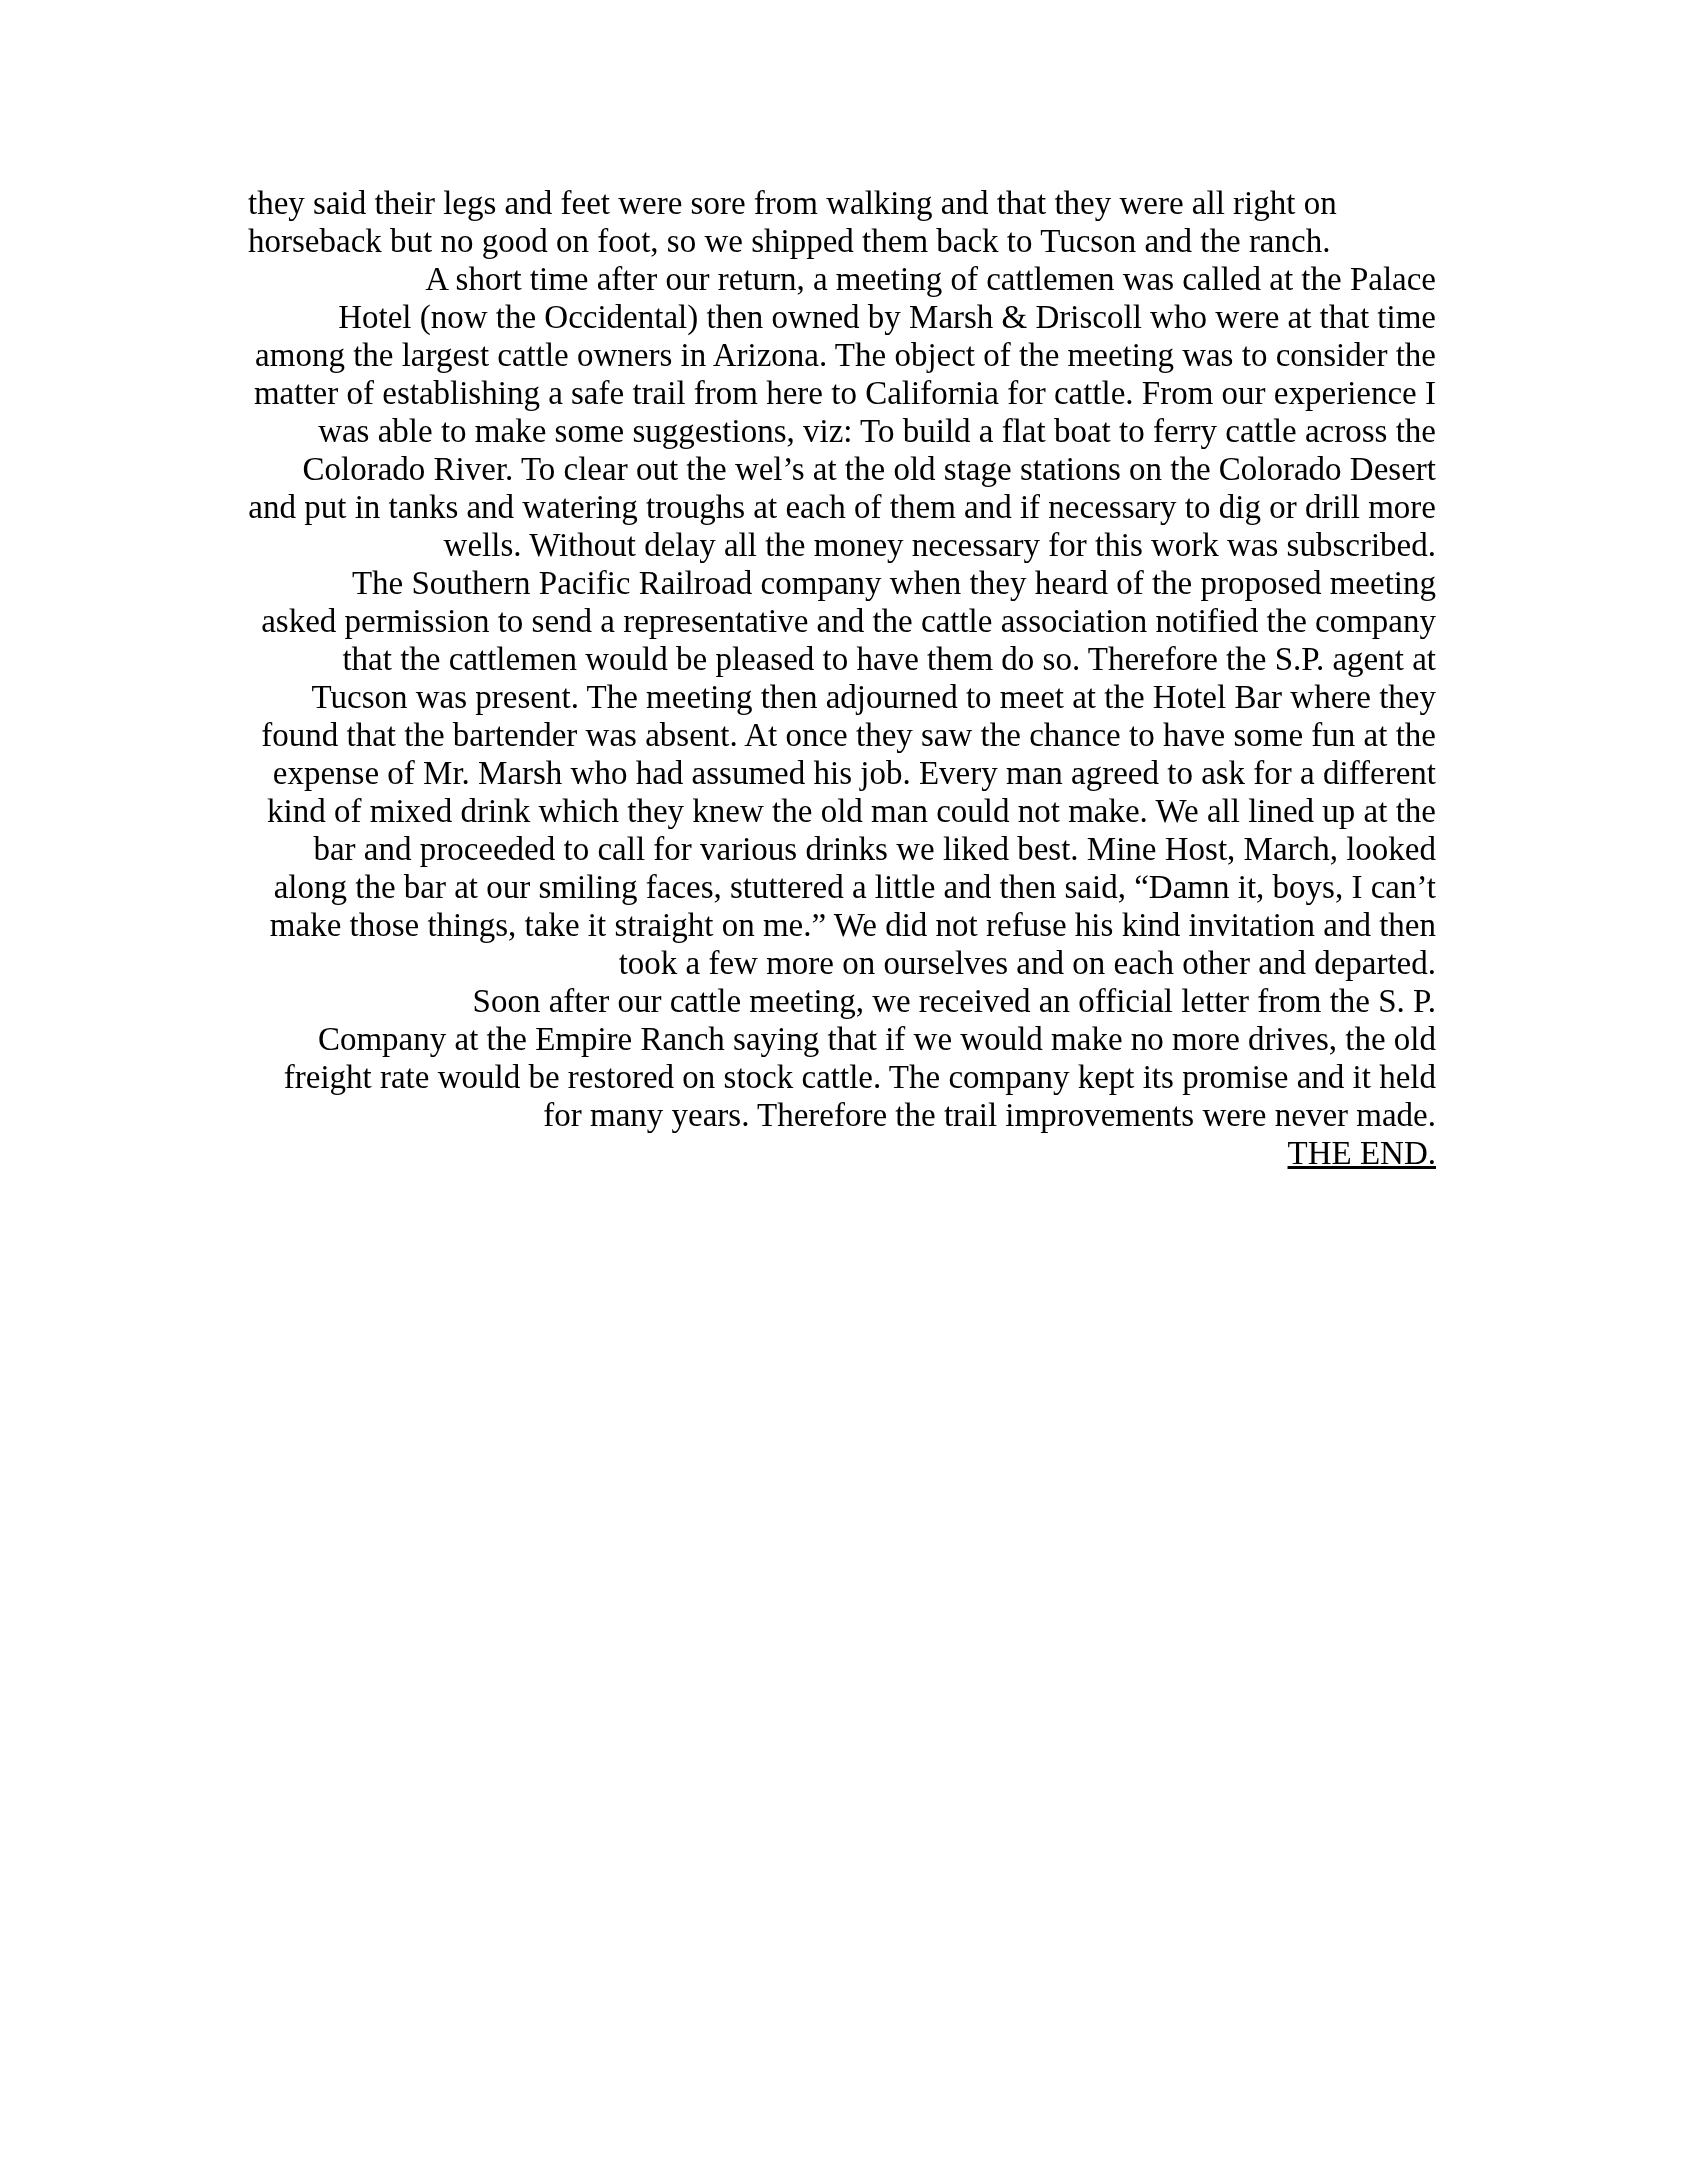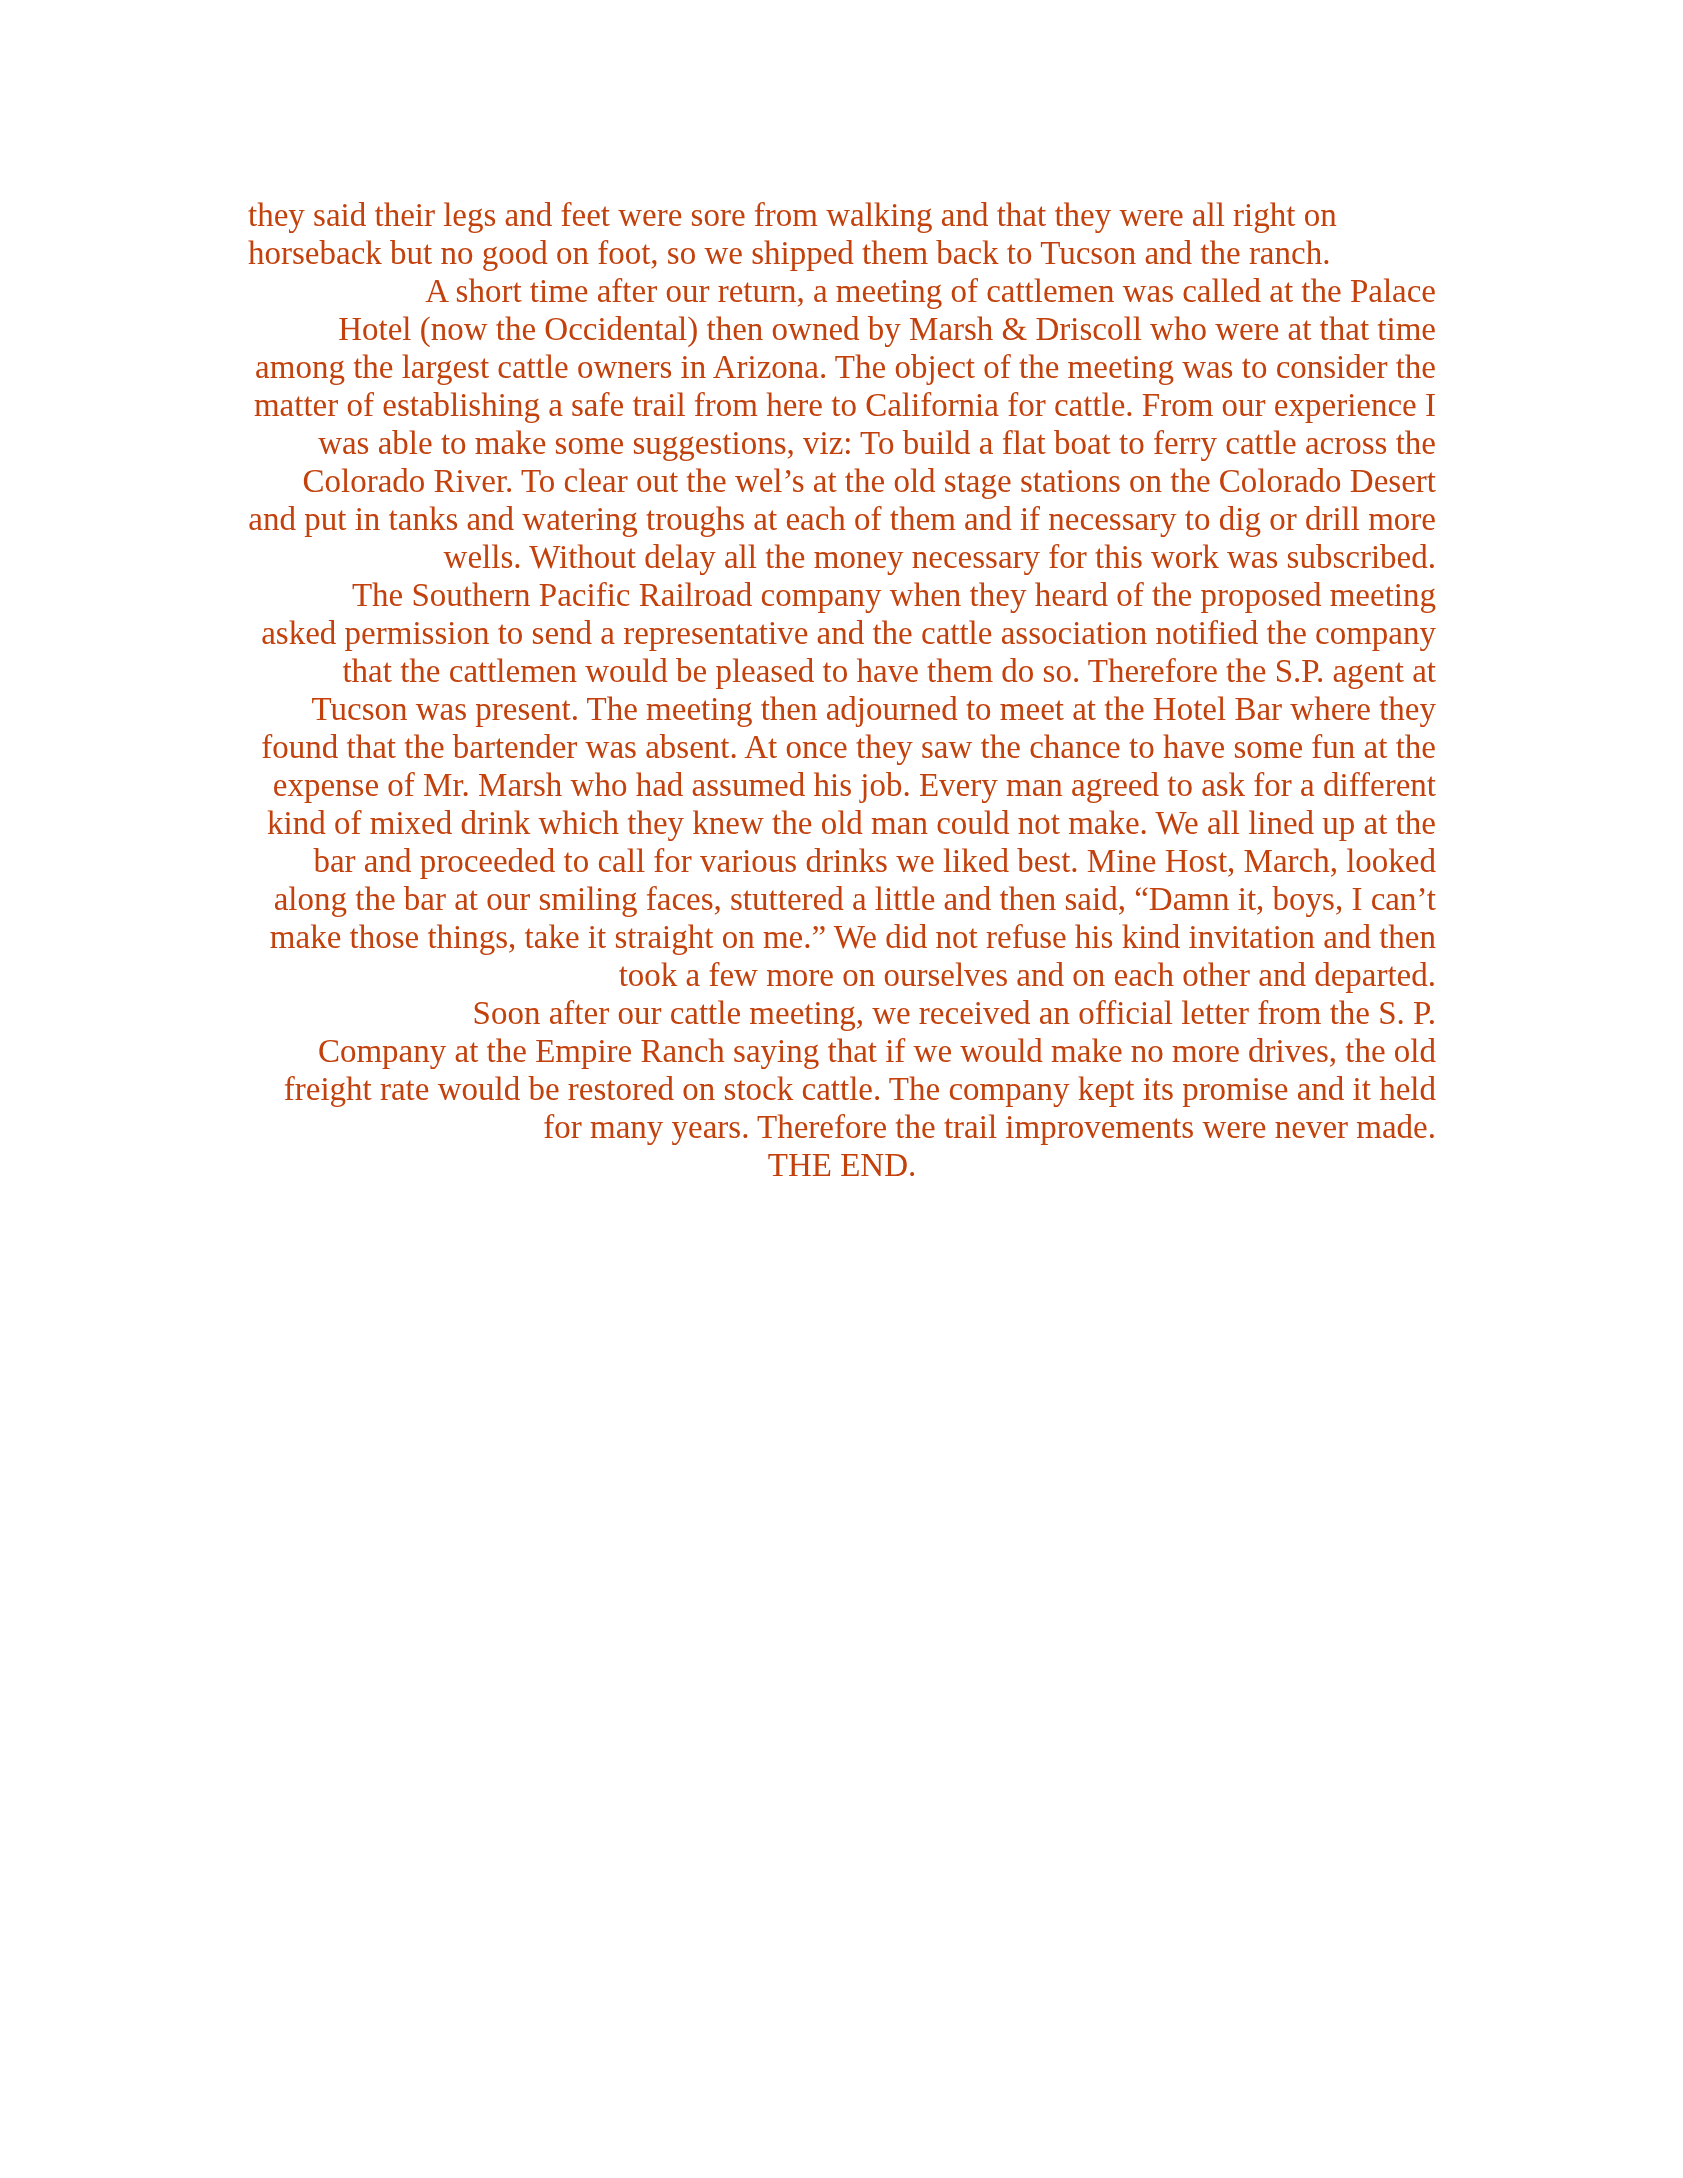--- a/index.html
+++ b/index.html
@@ -10,39 +10,40 @@
   .page {
     position: relative;
     width: 1683px;
     height: 2178px;
     background: #ffffff;
     overflow: hidden;
   }
   .text-block {
     position: absolute;
     left: 248px;
-    top: 196px;
+    top: 184px;
     width: 1188px;
     font-family: "Liberation Serif", "DejaVu Serif", serif;
     font-size: 33px;
     line-height: 38px;
-    color: #c2410c;
+    color: #000000;
     text-align: left;
   }
   .text-block p {
     margin: 0;
     padding: 0;
   }
   p.indented {
     text-indent: 99px;
     text-align: right;
   }
   p.closing {
-    text-align: center;
+    text-align: right;
     text-indent: 0;
+    text-decoration: underline;
   }
 </style>
 </head>
 <body>
 
 <div class="page">
   <div class="text-block">
     <p>they said their legs and feet were sore from walking and that they were all right on horseback but no good on foot, so we shipped them back to Tucson and the ranch.</p>
     <p class="indented">A short time after our return, a meeting of cattlemen was called at the Palace Hotel (now the Occidental) then owned by Marsh &amp; Driscoll who were at that time among the largest cattle owners in Arizona. The object of the meeting was to consider the matter of establishing a safe trail from here to California for cattle. From our experience I was able to make some suggestions, viz: To build a flat boat to ferry cattle across the Colorado River. To clear out the wel’s at the old stage stations on the Colorado Desert and put in tanks and watering troughs at each of them and if necessary to dig or drill more wells. Without delay all the money necessary for this work was subscribed.</p>
     <p class="indented">The Southern Pacific Railroad company when they heard of the proposed meeting asked permission to send a representative and the cattle association notified the company that the cattlemen would be pleased to have them do so. Therefore the S.P. agent at Tucson was present. The meeting then adjourned to meet at the Hotel Bar where they found that the bartender was absent. At once they saw the chance to have some fun at the expense of Mr. Marsh who had assumed his job. Every man agreed to ask for a different kind of mixed drink which they knew the old man could not make. We all lined up at the bar and proceeded to call for various drinks we liked best. Mine Host, March, looked along the bar at our smiling faces, stuttered a little and then said, “Damn it, boys, I can’t make those things, take it straight on me.” We did not refuse his kind invitation and then took a few more on ourselves and on each other and departed.</p>

